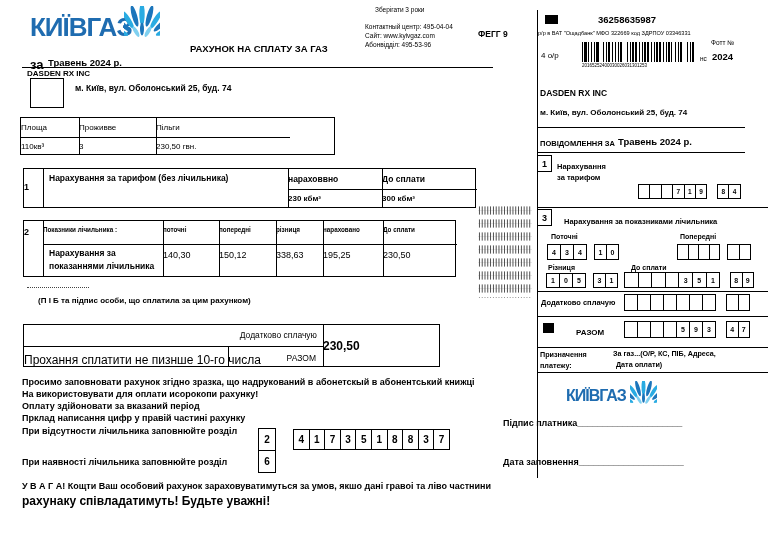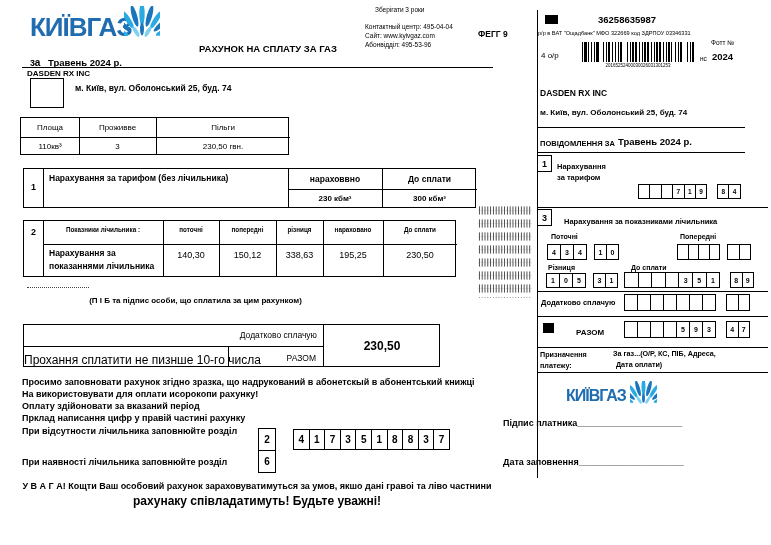--- a/index.html
+++ b/index.html
@@ -1,20 +1,20 @@
 <!DOCTYPE html>
 <html><head>
 <meta charset="utf-8">
 <style>
   html,body{margin:0;padding:0;background:#fff}
   #page{position:relative;width:771px;height:545px;background:#fff;overflow:hidden;
         font-family:"Liberation Sans",sans-serif;color:#000}
   .abs{position:absolute;white-space:nowrap}
   .b{font-weight:bold}
-  .ctr{text-align:center}
+  .ctr{}
   .obox{position:absolute;border:1.3px solid #000;box-sizing:border-box}
   .vl{position:absolute;top:0;bottom:0;width:1px;background:#000}
   .hl{position:absolute;height:1px;background:#000}
   .line{position:absolute;background:#000}
   .cells{position:absolute;display:flex}
   .cell{box-sizing:border-box;flex:0 0 var(--cw);width:var(--cw);height:var(--ch);
         border:1.1px solid #000;margin-left:-1px;display:flex;align-items:center;
         justify-content:center;font-weight:bold;background:#fff}
   .cell:first-child{margin-left:0}
   .numbox{position:absolute;border:1.5px solid #000;box-sizing:border-box;background:#fff;
@@ -54,29 +54,29 @@
     </g>
   </svg>
 
   <div class="abs" style="left:375px;top:6px;font-size:6.5px">Зберігати 3 роки</div>
   <div class="abs" style="left:365px;top:23px;font-size:6.5px">Контактный центр:  495-04-04</div>
   <div class="abs" style="left:365px;top:32px;font-size:6.5px">Сайт:  www.kyivgaz.com</div>
   <div class="abs" style="left:365px;top:41px;font-size:6.5px">Абонвідділ:  495-53-96</div>
   <div class="abs b" style="left:478px;top:29px;font-size:8.5px">ФЕГГ 9</div>
 
   <div class="abs b ctr" style="left:190px;top:43px;width:156px;font-size:9.5px">РАХУНОК НА СПЛАТУ ЗА ГАЗ</div>
-  <div class="abs b" style="left:30px;top:57px;font-size:10px">за</div>
+  <div class="abs b" style="left:30px;top:57px;font-size:13px">за</div>
   <div class="abs b" style="left:48px;top:57px;font-size:9.5px">Травень  2024 р.</div>
   <div class="line" style="left:22px;top:67px;width:471px;height:1px"></div>
 
   <div class="abs b" style="left:27px;top:69px;font-size:8px">DASDEN RX INC</div>
   <div class="obox" style="left:30px;top:78px;width:34px;height:30px;border-width:1.5px"></div>
   <div class="abs b" style="left:75px;top:83px;font-size:8.5px">м. Київ, вул. Оболонський 25, буд. 74</div>
 
-  <div class="obox" style="left:20px;top:117px;width:269px;height:38px">
+  <div class="obox" style="left:20px;top:117px;width:315px;height:38px">
     <div class="vl" style="left:58px"></div>
     <div class="vl" style="left:135px"></div>
     <div class="hl" style="left:0;top:19px;width:269px"></div>
     <div class="abs ctr" style="left:0;top:5px;width:58px;font-size:8px">Площа</div>
     <div class="abs ctr" style="left:58px;top:5px;width:77px;font-size:8px">Проживве</div>
     <div class="abs ctr" style="left:135px;top:5px;width:134px;font-size:8px">Пільги</div>
     <div class="abs ctr" style="left:0;top:24px;width:58px;font-size:8px">110кв³</div>
     <div class="abs ctr" style="left:58px;top:24px;width:77px;font-size:8px">3</div>
     <div class="abs ctr" style="left:135px;top:24px;width:134px;font-size:8px">230,50 гвн.</div>
   </div>

